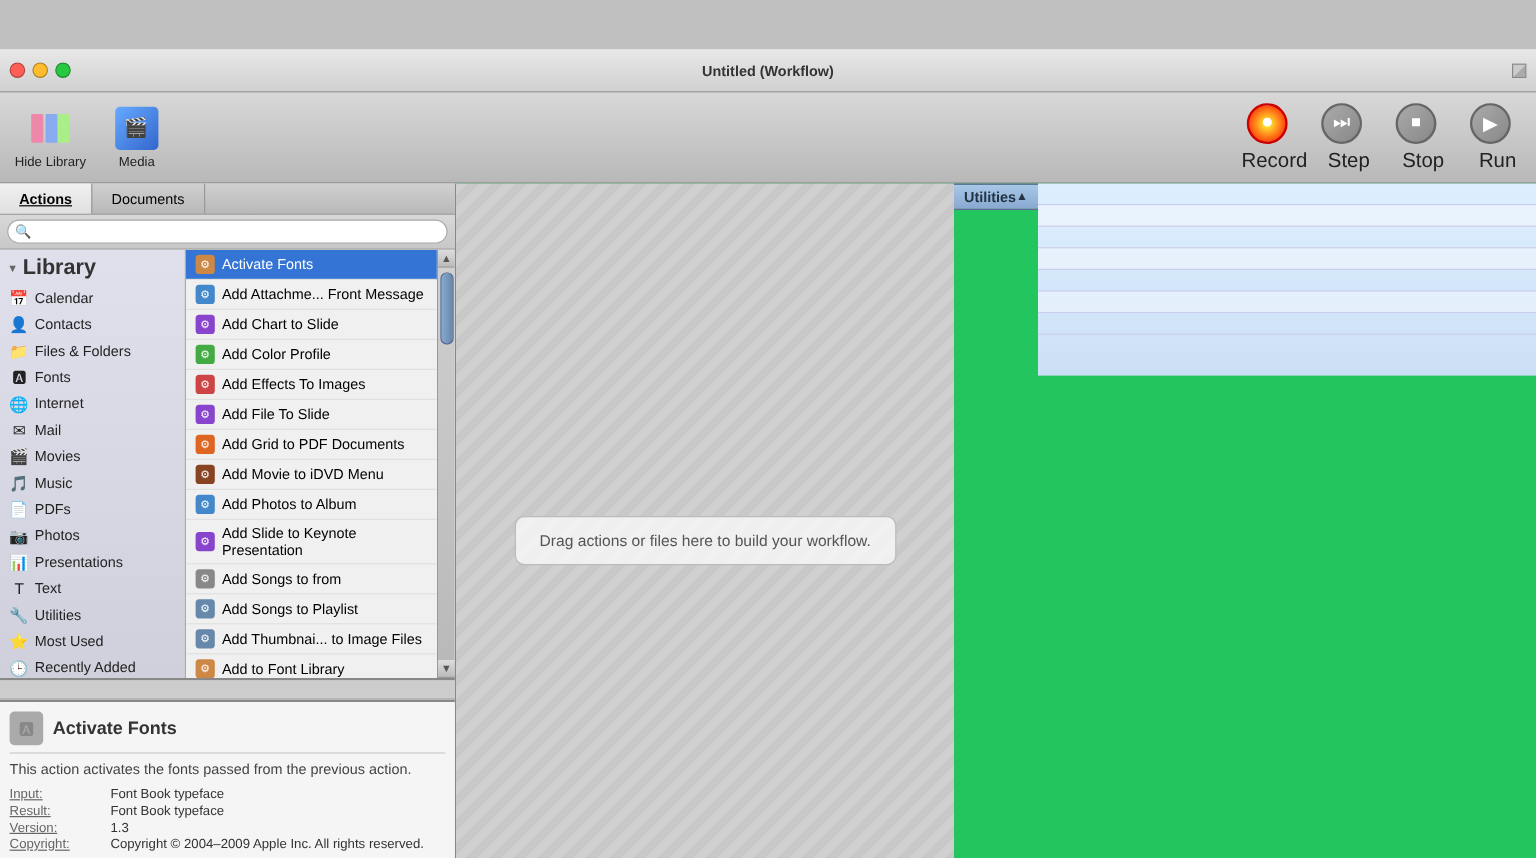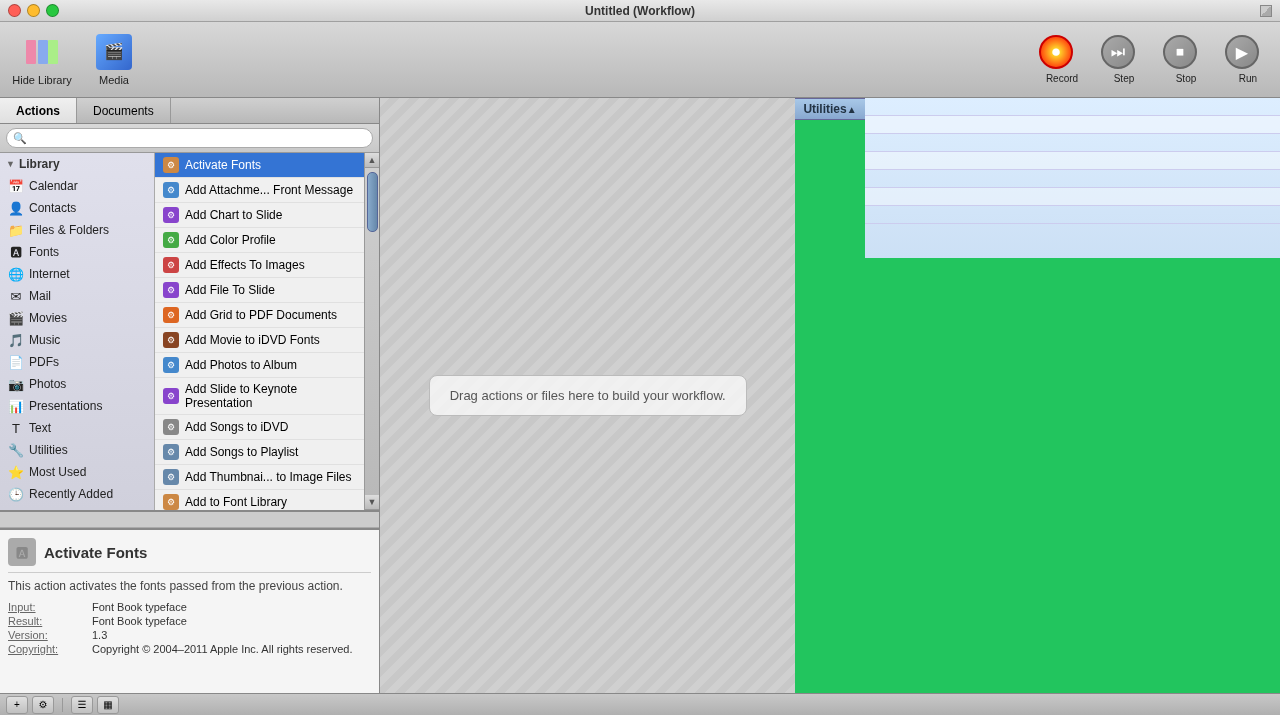--- a/index.html
+++ b/index.html
@@ -7,27 +7,28 @@
       width: 1280px;
       height: 715px;
       overflow: hidden;
       font-family: -apple-system, 'Lucida Grande', sans-serif;
       font-size: 12px;
       background: #c0c0c0;
     }
 
     
     .titlebar {
-      height: 22px;
+      height: 36px;
       background: linear-gradient(to bottom, #e8e8e8, #d0d0d0);
       border-bottom: 1px solid #a0a0a0;
       display: flex;
       align-items: center;
       justify-content: center;
       position: relative;
+      margin-top: 41px;
     }
     .titlebar-buttons {
       position: absolute;
       left: 8px;
       display: flex;
       gap: 6px;
       align-items: center;
     }
     .tb-btn {
       width: 13px; height: 13px;
@@ -132,21 +133,21 @@
       width: 34px; height: 34px;
       border-radius: 50%;
       display: flex; align-items: center; justify-content: center;
       font-size: 16px;
       color: white;
     }
     .record-icon { background: radial-gradient(circle, #ff3, #f00); border: 2px solid #c00; }
     .step-icon { background: linear-gradient(135deg, #aaa, #888); border: 2px solid #666; }
     .stop-icon { background: linear-gradient(135deg, #aaa, #888); border: 2px solid #666; }
     .run-icon { background: linear-gradient(135deg, #aaa, #888); border: 2px solid #666; }
-    .rtb-label { font-size: 10px; color: #222; margin-left: 12px; }
+    .rtb-label { font-size: 17px; color: #222; margin-left: 12px; }
 
     
     .main-content {
       display: flex;
       height: calc(715px - 22px - 76px - 22px);
     }
 
     
     .left-panel {
       width: 380px;
@@ -167,20 +168,21 @@
       padding: 4px 16px;
       font-size: 12px;
       cursor: pointer;
       border-right: 1px solid #999;
       display: flex; align-items: center;
       font-weight: 500;
     }
     .tab.active {
       background: linear-gradient(to bottom, #f0f0f0, #e0e0e0);
       font-weight: bold;
+      text-decoration: underline;
     }
 
     
     .search-bar {
       padding: 4px 6px;
       background: linear-gradient(to bottom, #d8d8d8, #c8c8c8);
       border-bottom: 1px solid #999;
     }
     .search-input-wrap {
       display: flex;
@@ -480,21 +482,21 @@
         <span class="search-glass">🔍</span>
         <input type="text" style="">
       </div>
     </div>
 
     <div class="split-panel" style="flex:1; overflow:hidden;">
 
       <div class="sidebar">
         <div class="sidebar-group-header">
           <span class="triangle">▼</span>
-          <span style="font-size:12px; font-weight:bold;">Library</span>
+          <span style="font-size:18px; font-weight:bold;">Library</span>
         </div>
         <div id="sidebar-items">
             <div class="sidebar-item">
     <span class="sidebar-item-icon">📅</span>
     <span>Calendar</span>
   </div>
             <div class="sidebar-item">
     <span class="sidebar-item-icon">👤</span>
     <span>Contacts</span>
   </div>
@@ -578,33 +580,33 @@
             <div class="action-item">
     <span class="action-icon" style="background:#8844cc; color:white; font-size:9px;">⚙</span>
     <span>Add File To Slide</span>
   </div>
             <div class="action-item">
     <span class="action-icon" style="background:#dd6622; color:white; font-size:9px;">⚙</span>
     <span>Add Grid to PDF Documents</span>
   </div>
             <div class="action-item">
     <span class="action-icon" style="background:#884422; color:white; font-size:9px;">⚙</span>
-    <span>Add Movie to iDVD Fonts</span>
+    <span>Add Movie to iDVD Menu</span>
   </div>
             <div class="action-item">
     <span class="action-icon" style="background:#4488cc; color:white; font-size:9px;">⚙</span>
     <span>Add Photos to Album</span>
   </div>
             <div class="action-item">
     <span class="action-icon" style="background:#8844cc; color:white; font-size:9px;">⚙</span>
     <span>Add Slide to Keynote Presentation</span>
   </div>
             <div class="action-item">
     <span class="action-icon" style="background:#888888; color:white; font-size:9px;">⚙</span>
-    <span>Add Songs to iDVD</span>
+    <span>Add Songs to from</span>
   </div>
             <div class="action-item">
     <span class="action-icon" style="background:#6688aa; color:white; font-size:9px;">⚙</span>
     <span>Add Songs to Playlist</span>
   </div>
             <div class="action-item">
     <span class="action-icon" style="background:#6688aa; color:white; font-size:9px;">⚙</span>
     <span>Add Thumbnai... to Image Files</span>
   </div>
             <div class="action-item">
@@ -637,21 +639,21 @@
         </div>
         <div class="detail-desc">This action activates the fonts passed from the previous action.</div>
         <div class="detail-meta">
           <span class="label">Input:</span>
           <span class="value">Font Book typeface</span>
           <span class="label">Result:</span>
           <span class="value">Font Book typeface</span>
           <span class="label">Version:</span>
           <span class="value">1.3</span>
           <span class="label">Copyright:</span>
-          <span class="value">Copyright © 2004–2011 Apple Inc. All rights reserved.</span>
+          <span class="value">Copyright © 2004–2009 Apple Inc. All rights reserved.</span>
         </div>
       </div>
     </div>
 
   </div>
 
   <div class="workflow-panel">
     <div class="workflow-area">
       <div class="workflow-hint">Drag actions or files here to build your workflow.</div>
     </div>

